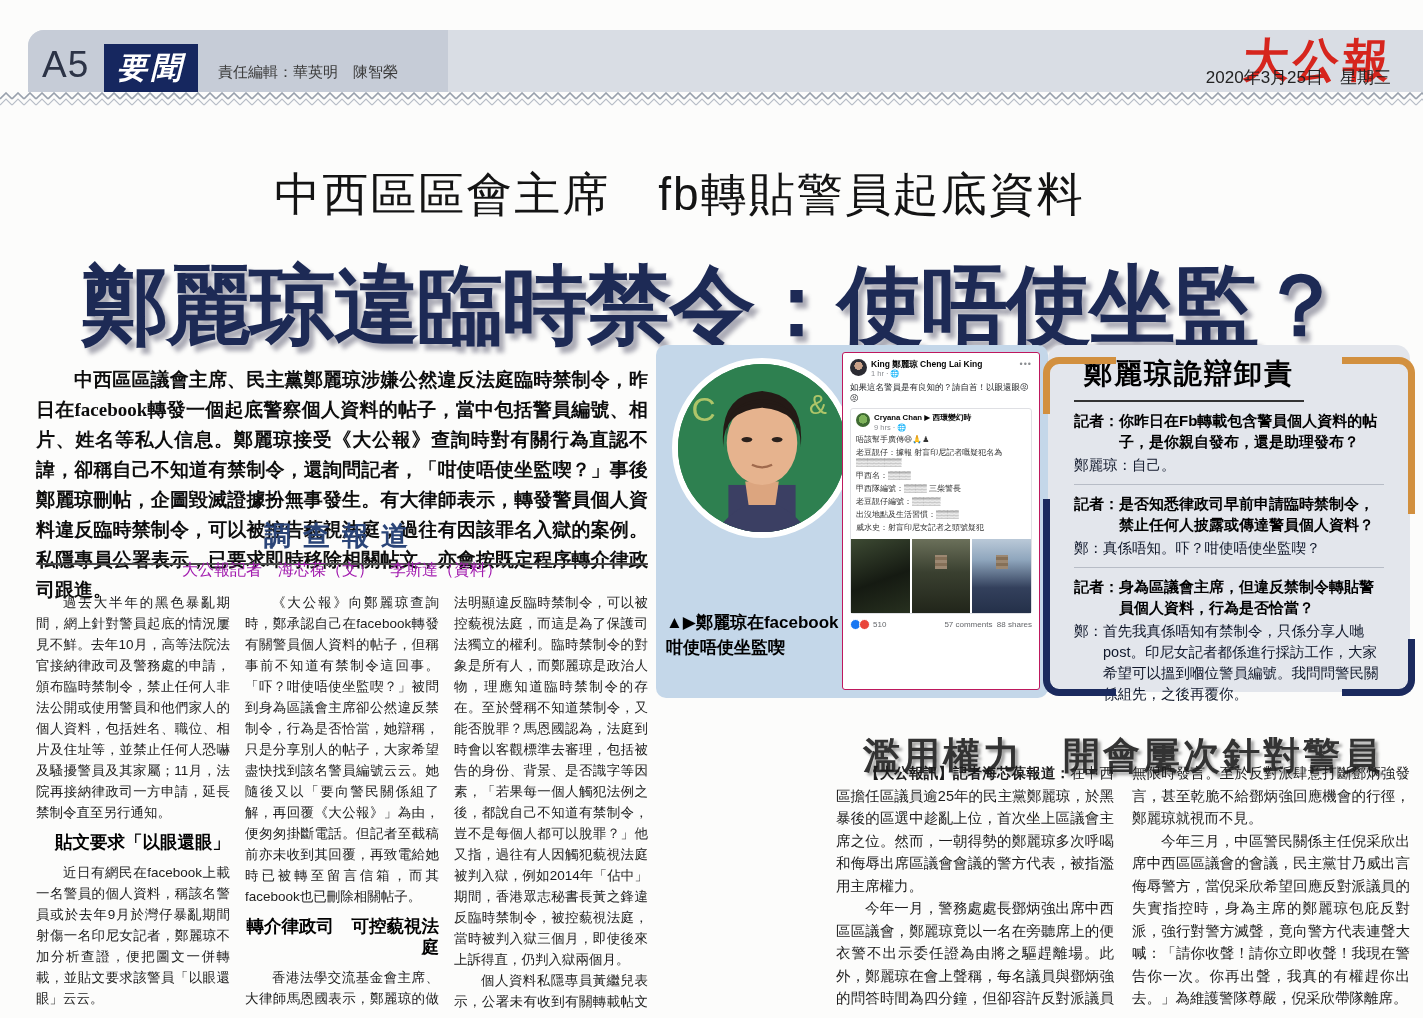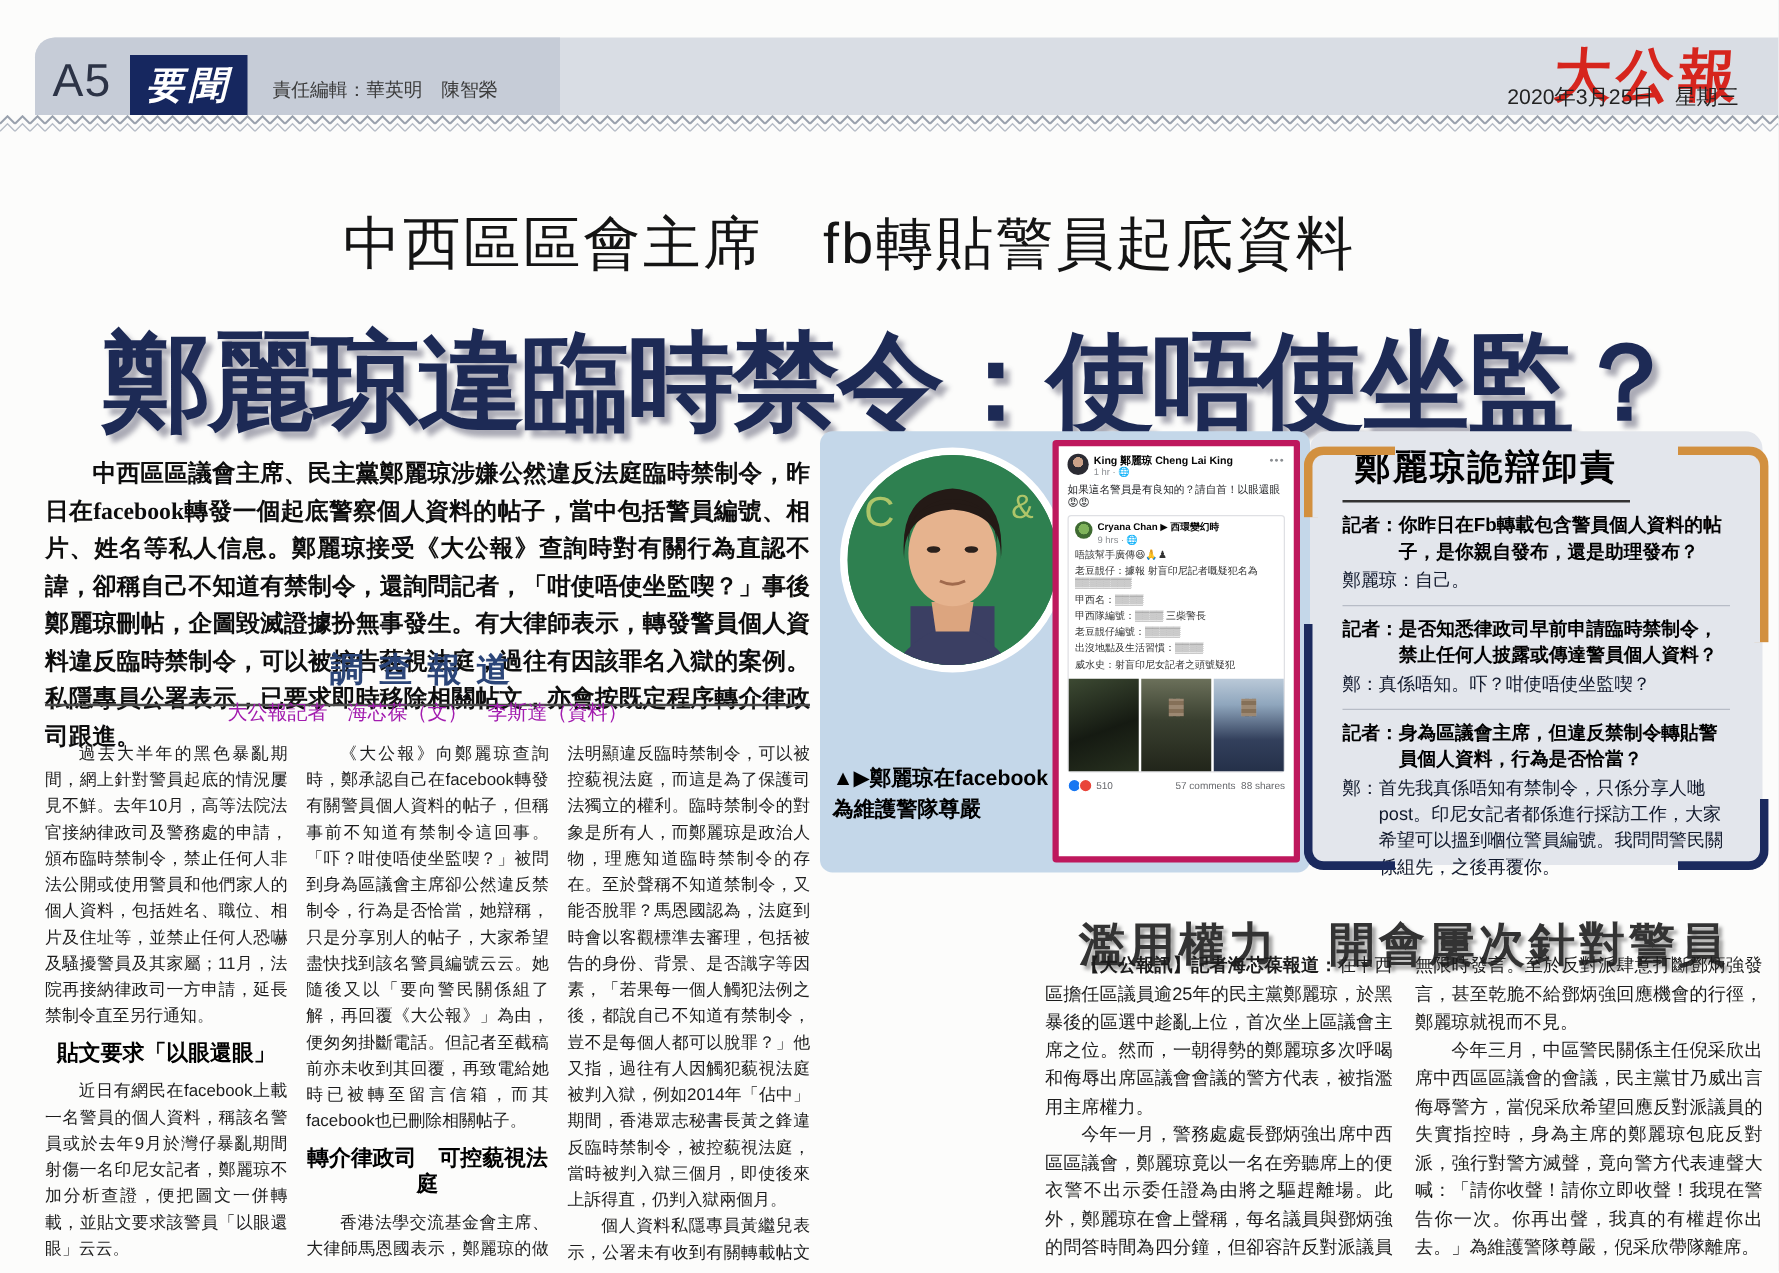--- a/index.html
+++ b/index.html
@@ -26,28 +26,28 @@
   .lead{position:absolute;left:36px;top:346px;width:612px;font-family:"Liberation Serif","DejaVu Serif",serif;
         font-size:19px;line-height:30px;font-weight:bold;text-align:justify;text-indent:2em;color:#0d0d0d;}
   .sechead{position:absolute;left:36px;top:518px;width:612px;text-align:center;
            font-family:"Liberation Serif","DejaVu Serif",serif;font-size:27px;font-weight:bold;color:#2b4578;
            letter-spacing:12px;border-bottom:2px solid #4a4a4a;padding-bottom:9px;}
   .byline{position:absolute;left:36px;top:560px;width:612px;text-align:center;font-size:16px;color:#a21caf;}
   .cols{position:absolute;left:36px;top:592px;width:612px;height:422px;column-count:3;column-gap:15px;
         font-size:13.5px;line-height:21px;text-align:justify;color:#1c1c1c;overflow:hidden;}
   .cols p{margin:0;text-indent:2em;}
   .cols h4{font-family:"Liberation Serif","DejaVu Serif",serif;font-size:17.5px;font-weight:bold;color:#000;
-           text-align:center;margin:9px 0;break-inside:avoid;}
+           text-align:right;margin:9px 0;break-inside:avoid;}
   
   .photo-panel{position:absolute;left:656px;top:345px;width:392px;height:353px;background:#c4d7e9;border-radius:10px;}
   .portrait{position:absolute;left:672px;top:358px;width:168px;height:168px;border-radius:50%;
             border:6px solid #fff;overflow:hidden;background:#2e8050;}
   .caption{position:absolute;left:666px;top:610px;width:176px;font-size:17px;line-height:25px;font-weight:bold;color:#000;}
   
-  .fb{position:absolute;left:842px;top:352px;width:198px;height:338px;background:#fff;border:5px solid #be185d;
+  .fb{position:absolute;left:842px;top:352px;width:198px;height:338px;background:#fff;border:1px solid #be185d;
       border-radius:3px;padding:6px 7px;box-sizing:border-box;font-size:9px;color:#1c1e21;}
   .fb-head{display:flex;align-items:flex-start;gap:4px;}
   .fb-ava{width:17px;height:17px;border-radius:50%;background:radial-gradient(circle at 50% 40%,#caa188 30%,#2b2b33 32%);flex:none;}
   .fb-name{font-weight:bold;font-size:8.5px;color:#050505;line-height:10px;}
   .fb-meta{font-size:7.5px;color:#8a8d91;line-height:9px;}
   .fb-menu{margin-left:auto;color:#8a8d91;font-size:9px;letter-spacing:1px;}
   .fb-post{font-size:8.5px;line-height:11px;margin:4px 0 4px;}
   .fb-shared{border:1px solid #dfe0e4;border-radius:3px;padding:4px 5px 0;background:#fff;}
   .fb-shared .fb-ava{width:14px;height:14px;background:radial-gradient(circle at 50% 45%,#7fb35b 40%,#3f6b32 42%);}
   .fb-shared .fb-name{font-size:7.8px;}
@@ -140,21 +140,21 @@
       <ellipse cx="50" cy="47" rx="21" ry="25" fill="#e6b38e"></ellipse>
       <path d="M27 50 Q24 18 50 16 Q76 18 73 50 Q74 28 50 26 Q26 28 27 50 Z" fill="#241a16"></path>
       <path d="M29 44 Q29 22 50 21 Q71 22 71 44 L71 36 Q69 24 50 23 Q31 24 29 36 Z" fill="#241a16"></path>
       <ellipse cx="41" cy="45" rx="3.2" ry="1.6" fill="#2b211c"></ellipse>
       <ellipse cx="59" cy="45" rx="3.2" ry="1.6" fill="#2b211c"></ellipse>
       <path d="M44 60 Q50 63 56 60" stroke="#a06a4d" stroke-width="1.4" fill="none"></path>
     </svg>
   </div>
   <div class="caption">
     <div>▲▶鄭麗琼在facebook</div>
-    <div>為維護警隊尊嚴</div>
+    <div>咁使唔使坐監喫</div>
   </div>
 
   <div class="fb">
     <div class="fb-head">
       <span class="fb-ava"></span>
       <span>
         <div class="fb-name">King 鄭麗琼 Cheng Lai King</div>
         <div class="fb-meta">1 hr · 🌐</div>
       </span>
       <span class="fb-menu">•••</span>

